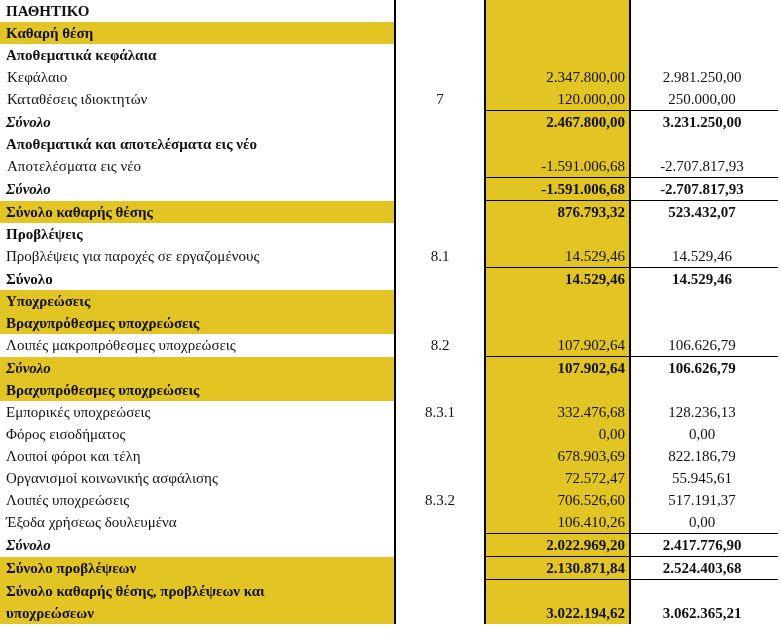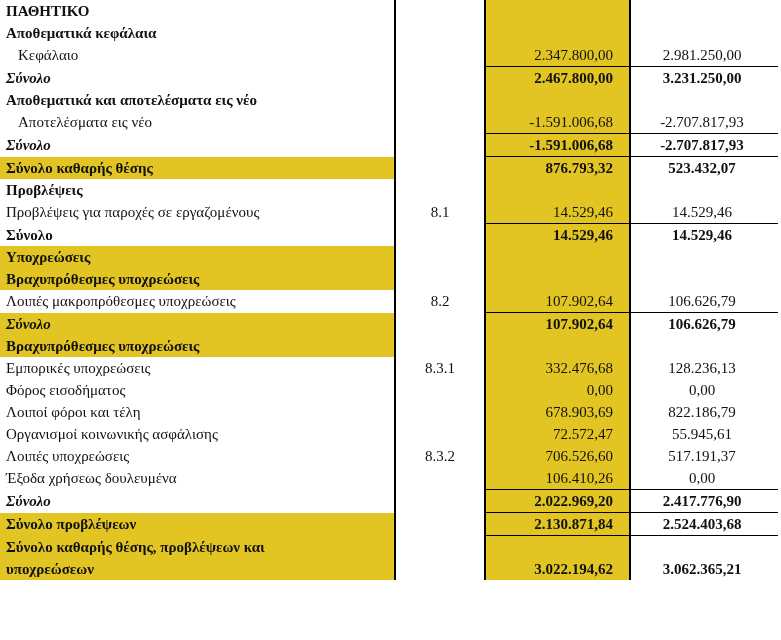--- a/index.html
+++ b/index.html
@@ -5,23 +5,23 @@
   html, body { margin: 0; padding: 0; background: #ffffff; }
   body { width: 781px; height: 640px; overflow: hidden; position: relative;
          font-family: "Liberation Serif", serif; font-size: 15px; color: #111; }
   table { border-collapse: collapse; table-layout: fixed; position: absolute; left: 0; top: 0; }
   td { height: 22px; padding: 0; line-height: 22px; white-space: nowrap; overflow: visible; }
   col.c-label { width: 395px; }
   col.c-note  { width: 90px; }
   col.c-cur   { width: 145px; }
   col.c-prev  { width: 148px; }
   td.label { padding-left: 6px; border-right: 2px solid #000; }
-  td.label.indent { padding-left: 18px; }
+  td.label.indent { padding-left: 7px; }
   td.note { text-align: center; }
-  td.cur { background: #E2C523; text-align: right; padding-right: 16px;
+  td.cur { background: #E2C523; text-align: right; padding-right: 4px;
            border-left: 2px solid #000; border-right: 2px solid #000; }
   td.prev { text-align: center; padding-right: 5px; }
   tr.hl td.label { background: #E2C523; }
   tr.bold td.label, tr.bold td.cur, tr.bold td.prev { font-weight: bold; }
   tr.ital td.label { font-style: italic; font-weight: bold; }
   tr.ital td.cur, tr.ital td.prev { font-weight: bold; }
   tr.topline td.cur, tr.topline td.prev { border-top: 1.5px solid #000; margin-left: 16px; }
   tr.tall td { height: 44px; line-height: 22px; }
   tr.tall td.cur, tr.tall td.prev { vertical-align: bottom; }
   .lbl2 { display: block; }
@@ -38,35 +38,51 @@
     </colgroup>
   <tbody id="tbody">
       <tr class="bold">
         <td class="label">
           <span class="lbl2">ΠΑΘΗΤΙΚΟ</span>
         </td>
         <td class="note"></td>
         <td class="cur"></td>
         <td class="prev"></td>
       </tr>
+      <tr class="bold hl">
+        <td class="label">
+          <span class="lbl2">Καθαρή θέση</span>
+        </td>
+        <td class="note"></td>
+        <td class="cur"></td>
+        <td class="prev"></td>
+      </tr>
       <tr class="bold">
         <td class="label">
           <span class="lbl2">Αποθεματικά κεφάλαια</span>
         </td>
         <td class="note"></td>
         <td class="cur"></td>
         <td class="prev"></td>
       </tr>
       <tr class="">
         <td class="label indent">
           <span class="lbl2">Κεφάλαιο</span>
         </td>
         <td class="note"></td>
         <td class="cur">2.347.800,00</td>
         <td class="prev">2.981.250,00</td>
+      </tr>
+      <tr class="">
+        <td class="label indent">
+          <span class="lbl2">Καταθέσεις ιδιοκτητών</span>
+        </td>
+        <td class="note">7</td>
+        <td class="cur">120.000,00</td>
+        <td class="prev">250.000,00</td>
       </tr>
       <tr class="ital topline">
         <td class="label">
           <span class="lbl2">Σύνολο</span>
         </td>
         <td class="note"></td>
         <td class="cur">2.467.800,00</td>
         <td class="prev">3.231.250,00</td>
       </tr>
       <tr class="bold">

